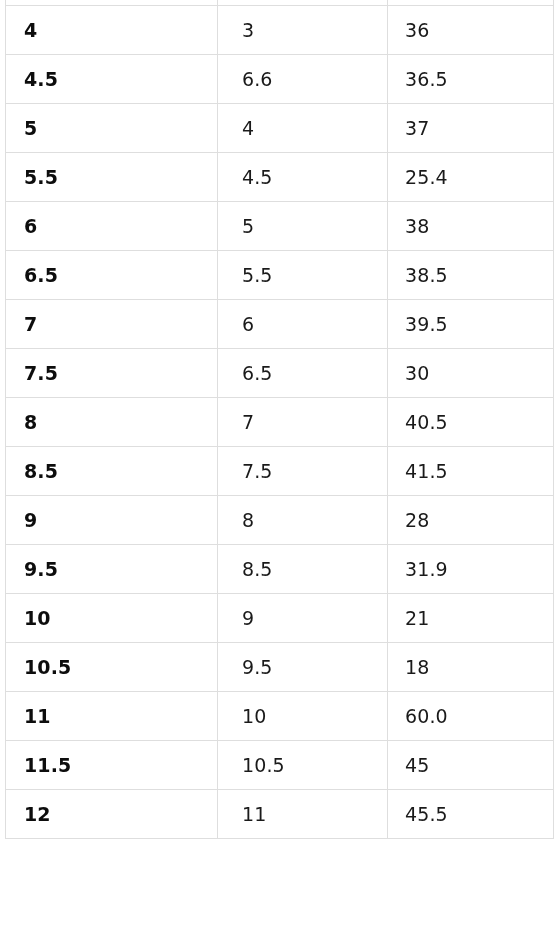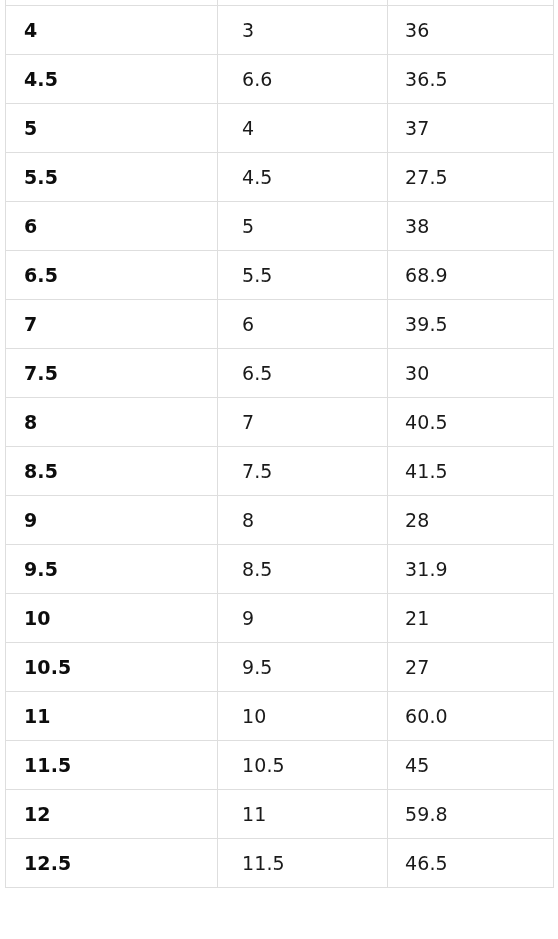--- a/index.html
+++ b/index.html
@@ -115,31 +115,31 @@
             <td class="col-eu">36.5</td>
           </tr>
           <tr>
             <td class="col-brand">5</td>
             <td class="col-uk">4</td>
             <td class="col-eu">37</td>
           </tr>
           <tr>
             <td class="col-brand">5.5</td>
             <td class="col-uk">4.5</td>
-            <td class="col-eu">27.5</td>
+            <td class="col-eu">25.4</td>
           </tr>
           <tr>
             <td class="col-brand">6</td>
             <td class="col-uk">5</td>
             <td class="col-eu">38</td>
           </tr>
           <tr>
             <td class="col-brand">6.5</td>
             <td class="col-uk">5.5</td>
-            <td class="col-eu">68.9</td>
+            <td class="col-eu">38.5</td>
           </tr>
           <tr>
             <td class="col-brand">7</td>
             <td class="col-uk">6</td>
             <td class="col-eu">39.5</td>
           </tr>
           <tr>
             <td class="col-brand">7.5</td>
             <td class="col-uk">6.5</td>
             <td class="col-eu">30</td>
@@ -165,39 +165,34 @@
             <td class="col-eu">31.9</td>
           </tr>
           <tr>
             <td class="col-brand">10</td>
             <td class="col-uk">9</td>
             <td class="col-eu">21</td>
           </tr>
           <tr>
             <td class="col-brand">10.5</td>
             <td class="col-uk">9.5</td>
-            <td class="col-eu">27</td>
+            <td class="col-eu">18</td>
           </tr>
           <tr>
             <td class="col-brand">11</td>
             <td class="col-uk">10</td>
             <td class="col-eu">60.0</td>
           </tr>
           <tr>
             <td class="col-brand">11.5</td>
             <td class="col-uk">10.5</td>
             <td class="col-eu">45</td>
           </tr>
           <tr>
             <td class="col-brand">12</td>
             <td class="col-uk">11</td>
-            <td class="col-eu">59.8</td>
-          </tr>
-          <tr>
-            <td class="col-brand">12.5</td>
-            <td class="col-uk">11.5</td>
-            <td class="col-eu">46.5</td>
+            <td class="col-eu">45.5</td>
           </tr>
         </tbody>
     </table>
 
   </div>
 </div>
 
 </body></html>

